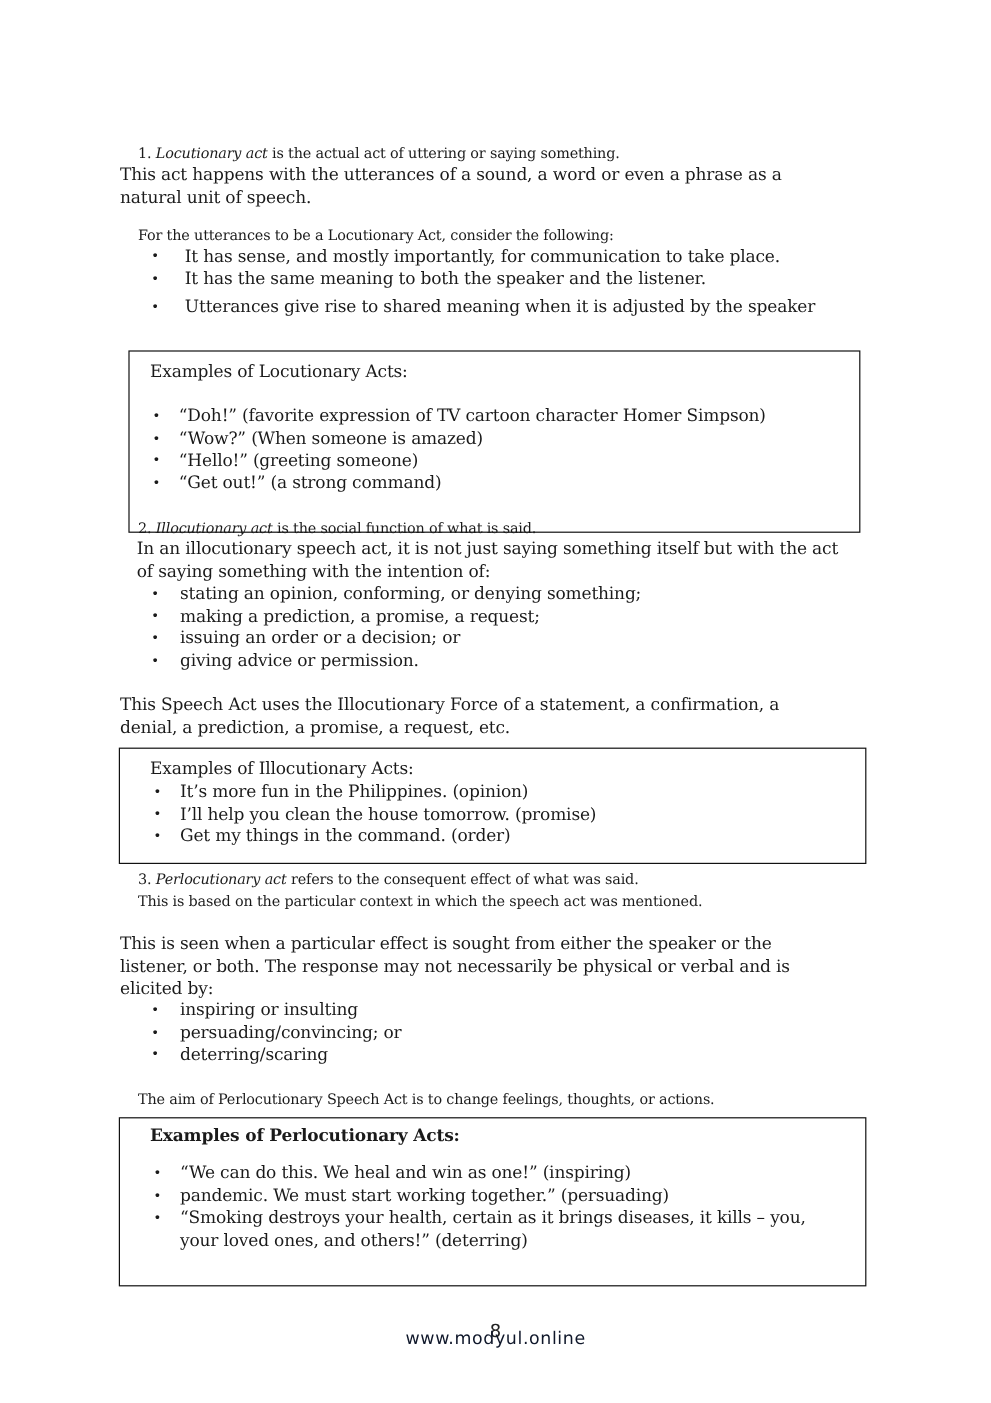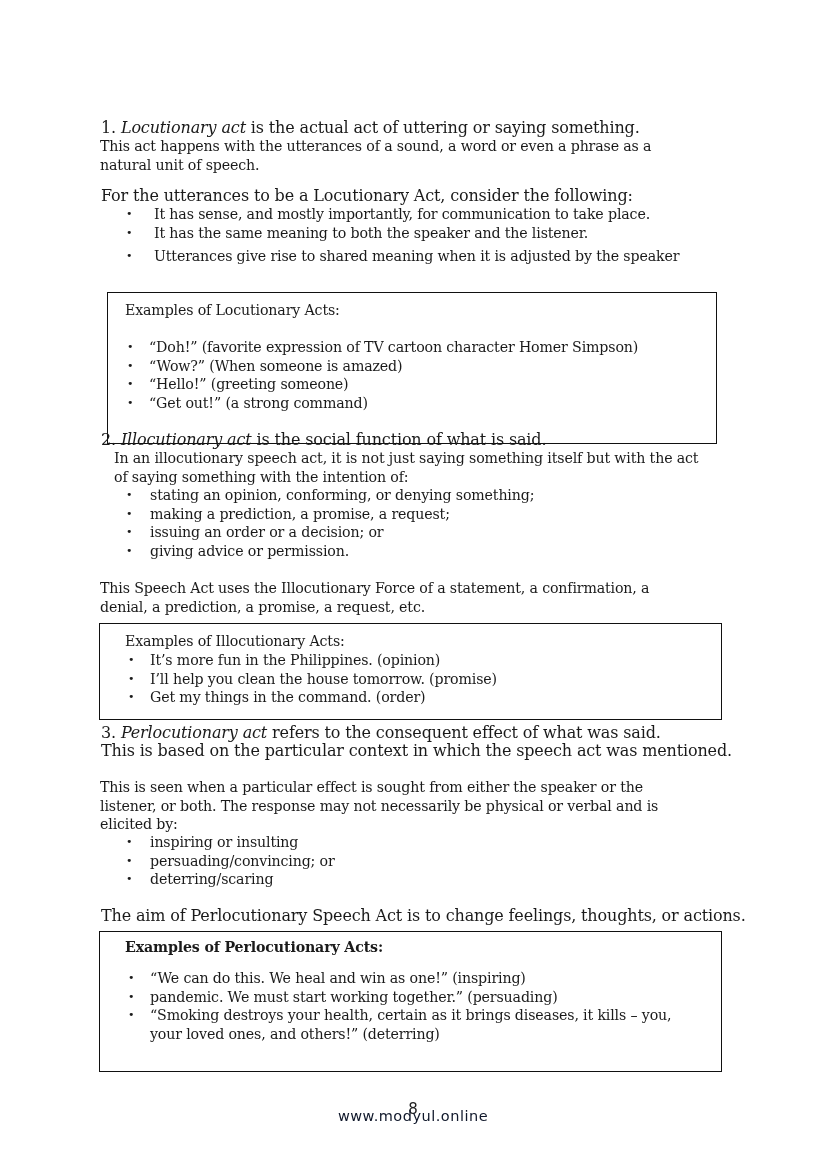--- a/index.html
+++ b/index.html
@@ -1,19 +1,19 @@
 <!DOCTYPE html>
 <html><head>
 <meta charset="utf-8">
 <style>
   html, body { margin: 0; padding: 0; background: #ffffff; }
   body { width: 826px; height: 1169px; position: relative; overflow: hidden;
          font-family: "DejaVu Serif", "Liberation Serif", serif; color: #1a1a1a; }
   .page { position: absolute; left: 0; top: 0; width: 826px; height: 1169px; }
-  .txt { position: absolute; left: 101px; font-size: 16px; line-height: 18.5px; white-space: nowrap;
+  .txt { position: absolute; left: 115px; font-size: 12px; line-height: 18.5px; white-space: nowrap;
          letter-spacing: -0.15px; }
   .p { position: absolute; left: 100px; width: 630px; font-size: 14.2px; line-height: 18.5px; letter-spacing: -0.15px; }
   .p div { white-space: nowrap; }
   i { font-style: italic; }
   ul.bl { list-style: none; margin: 0; padding: 0; position: absolute; font-size: 14.2px; line-height: 18.5px; letter-spacing: -0.15px; }
   ul.bl li { position: relative; white-space: nowrap; }
   ul.bl li .dot { position: absolute; left: -22px; top: 0; font-family: "DejaVu Sans", sans-serif; font-size: 11px; }
   .box { position: absolute; border: 1.5px solid #111; box-sizing: border-box; }
   .box .hdr { position: absolute; font-size: 14.2px; line-height: 18.5px; letter-spacing: -0.15px; white-space: nowrap; }
   .pagenum { position: absolute; left: 0; width: 826px; text-align: center; top: 1100px; font-family: "DejaVu Sans", sans-serif; font-size: 15px; color: #222; }

